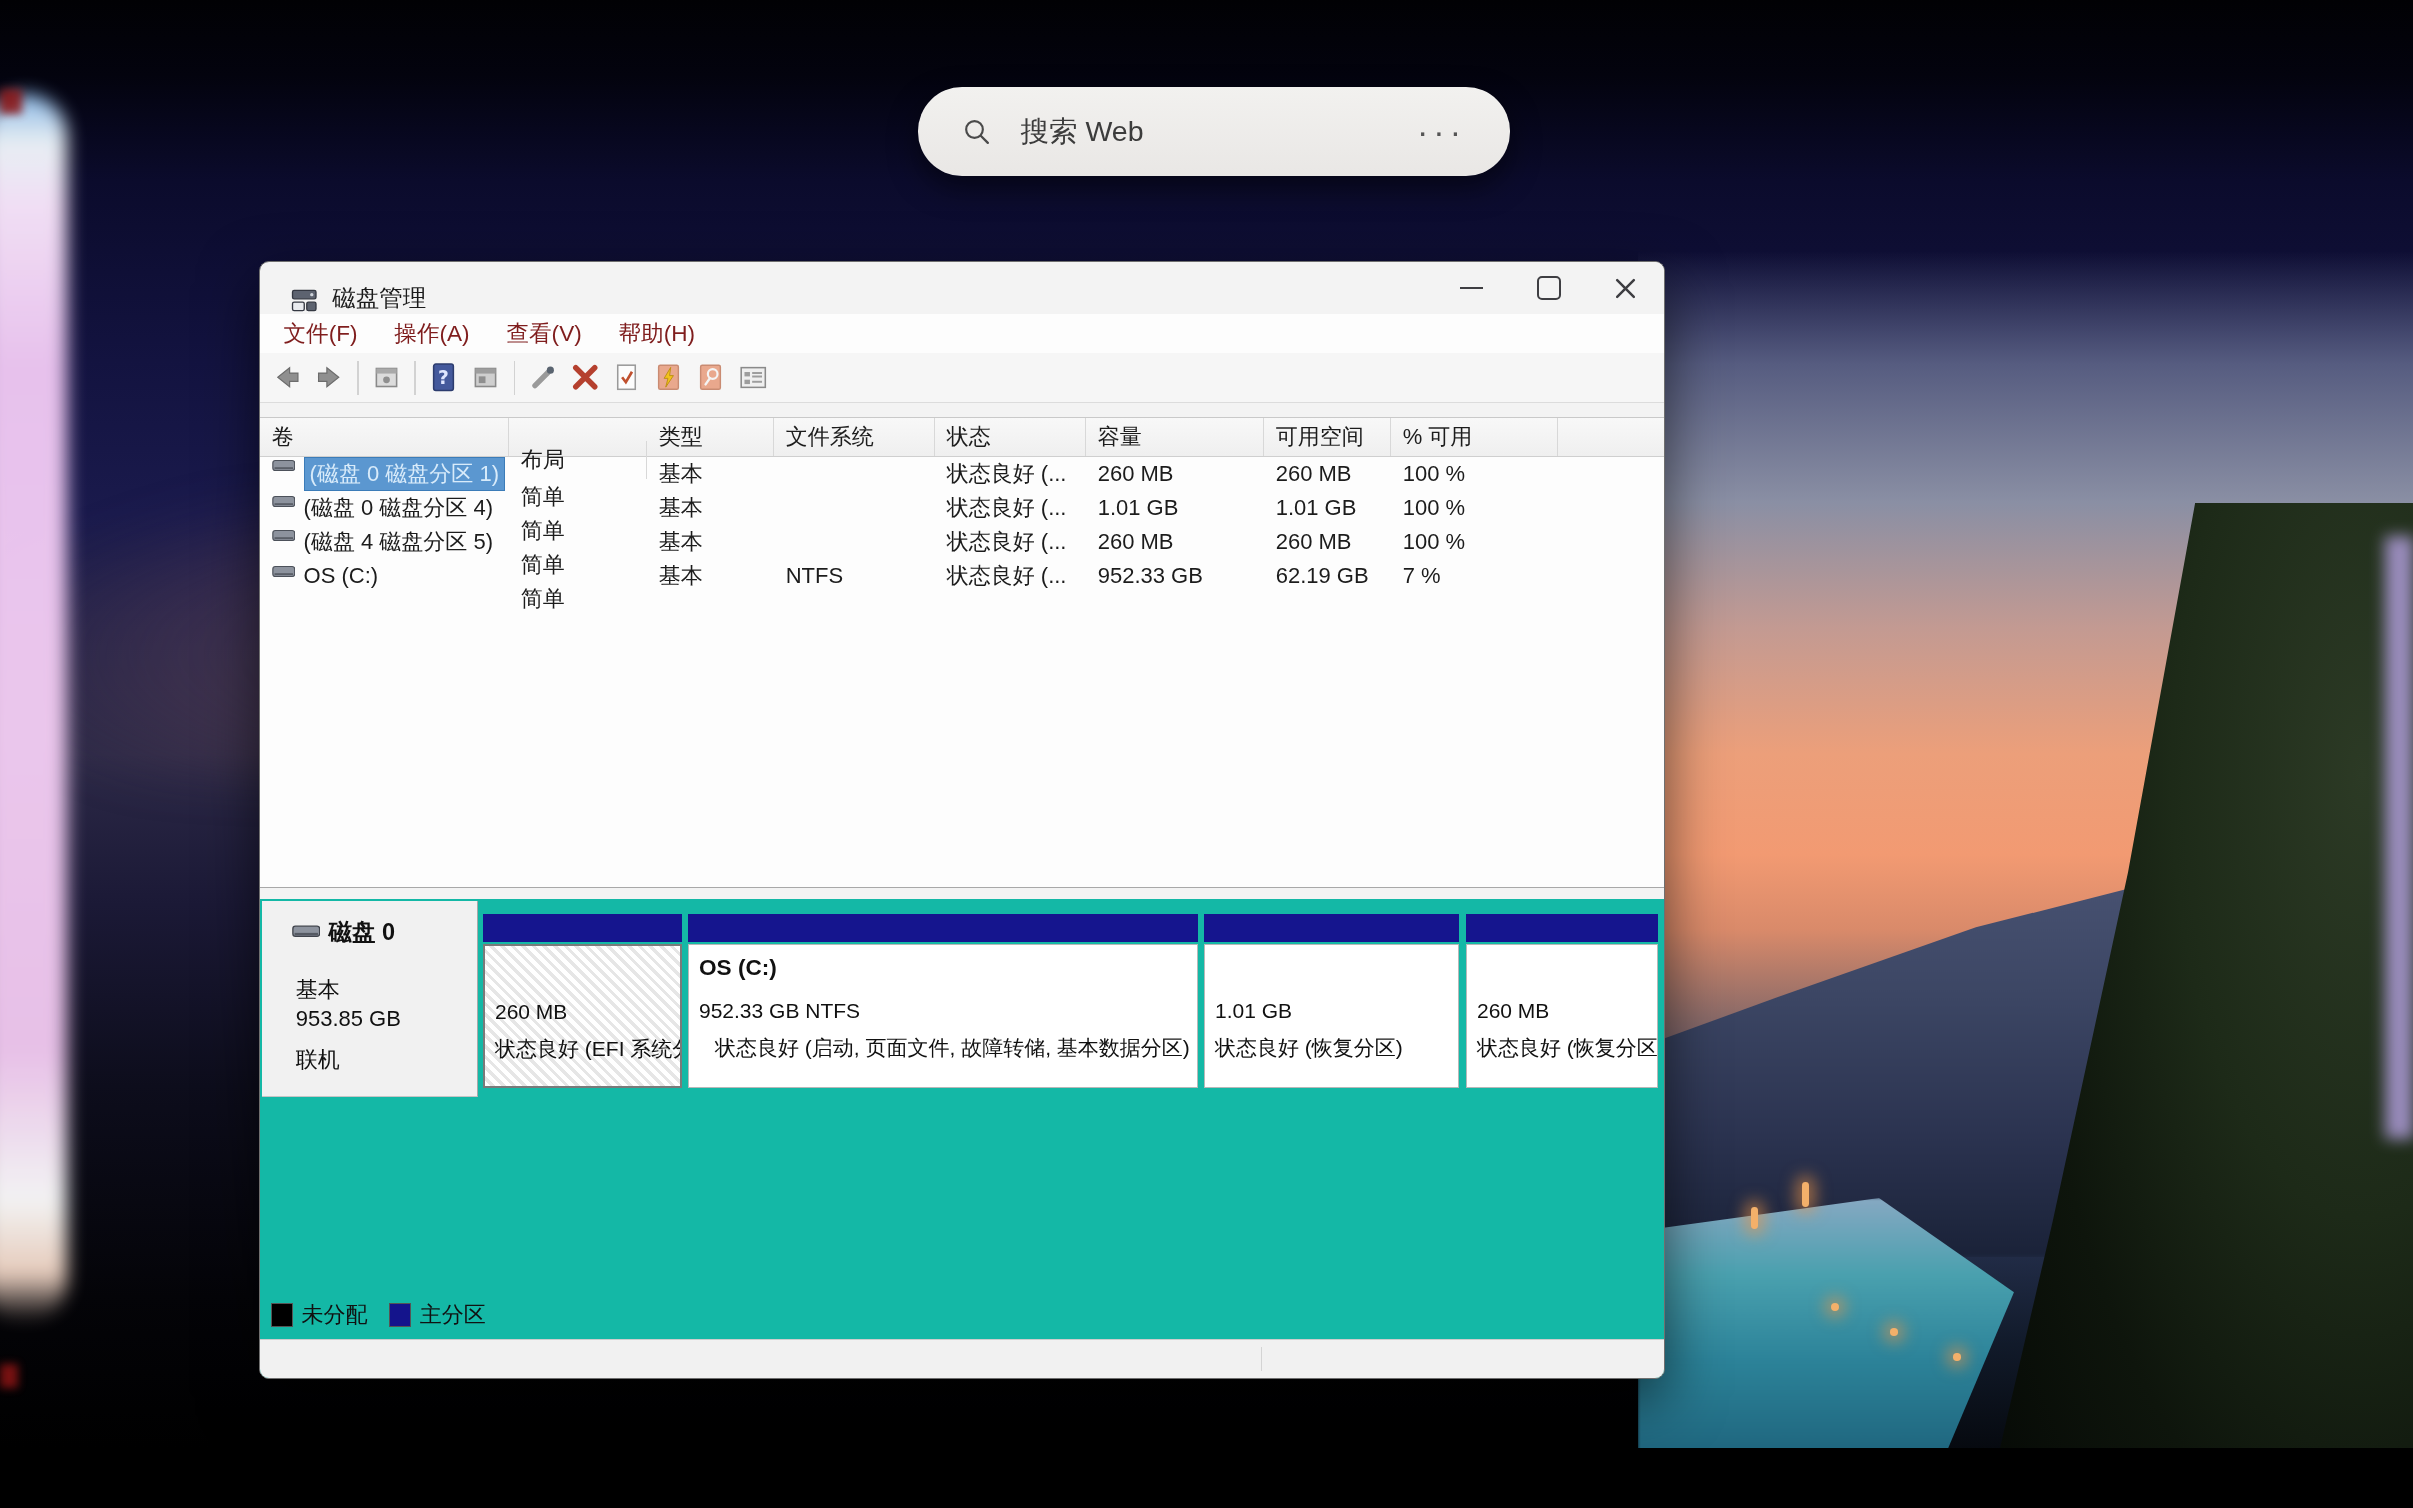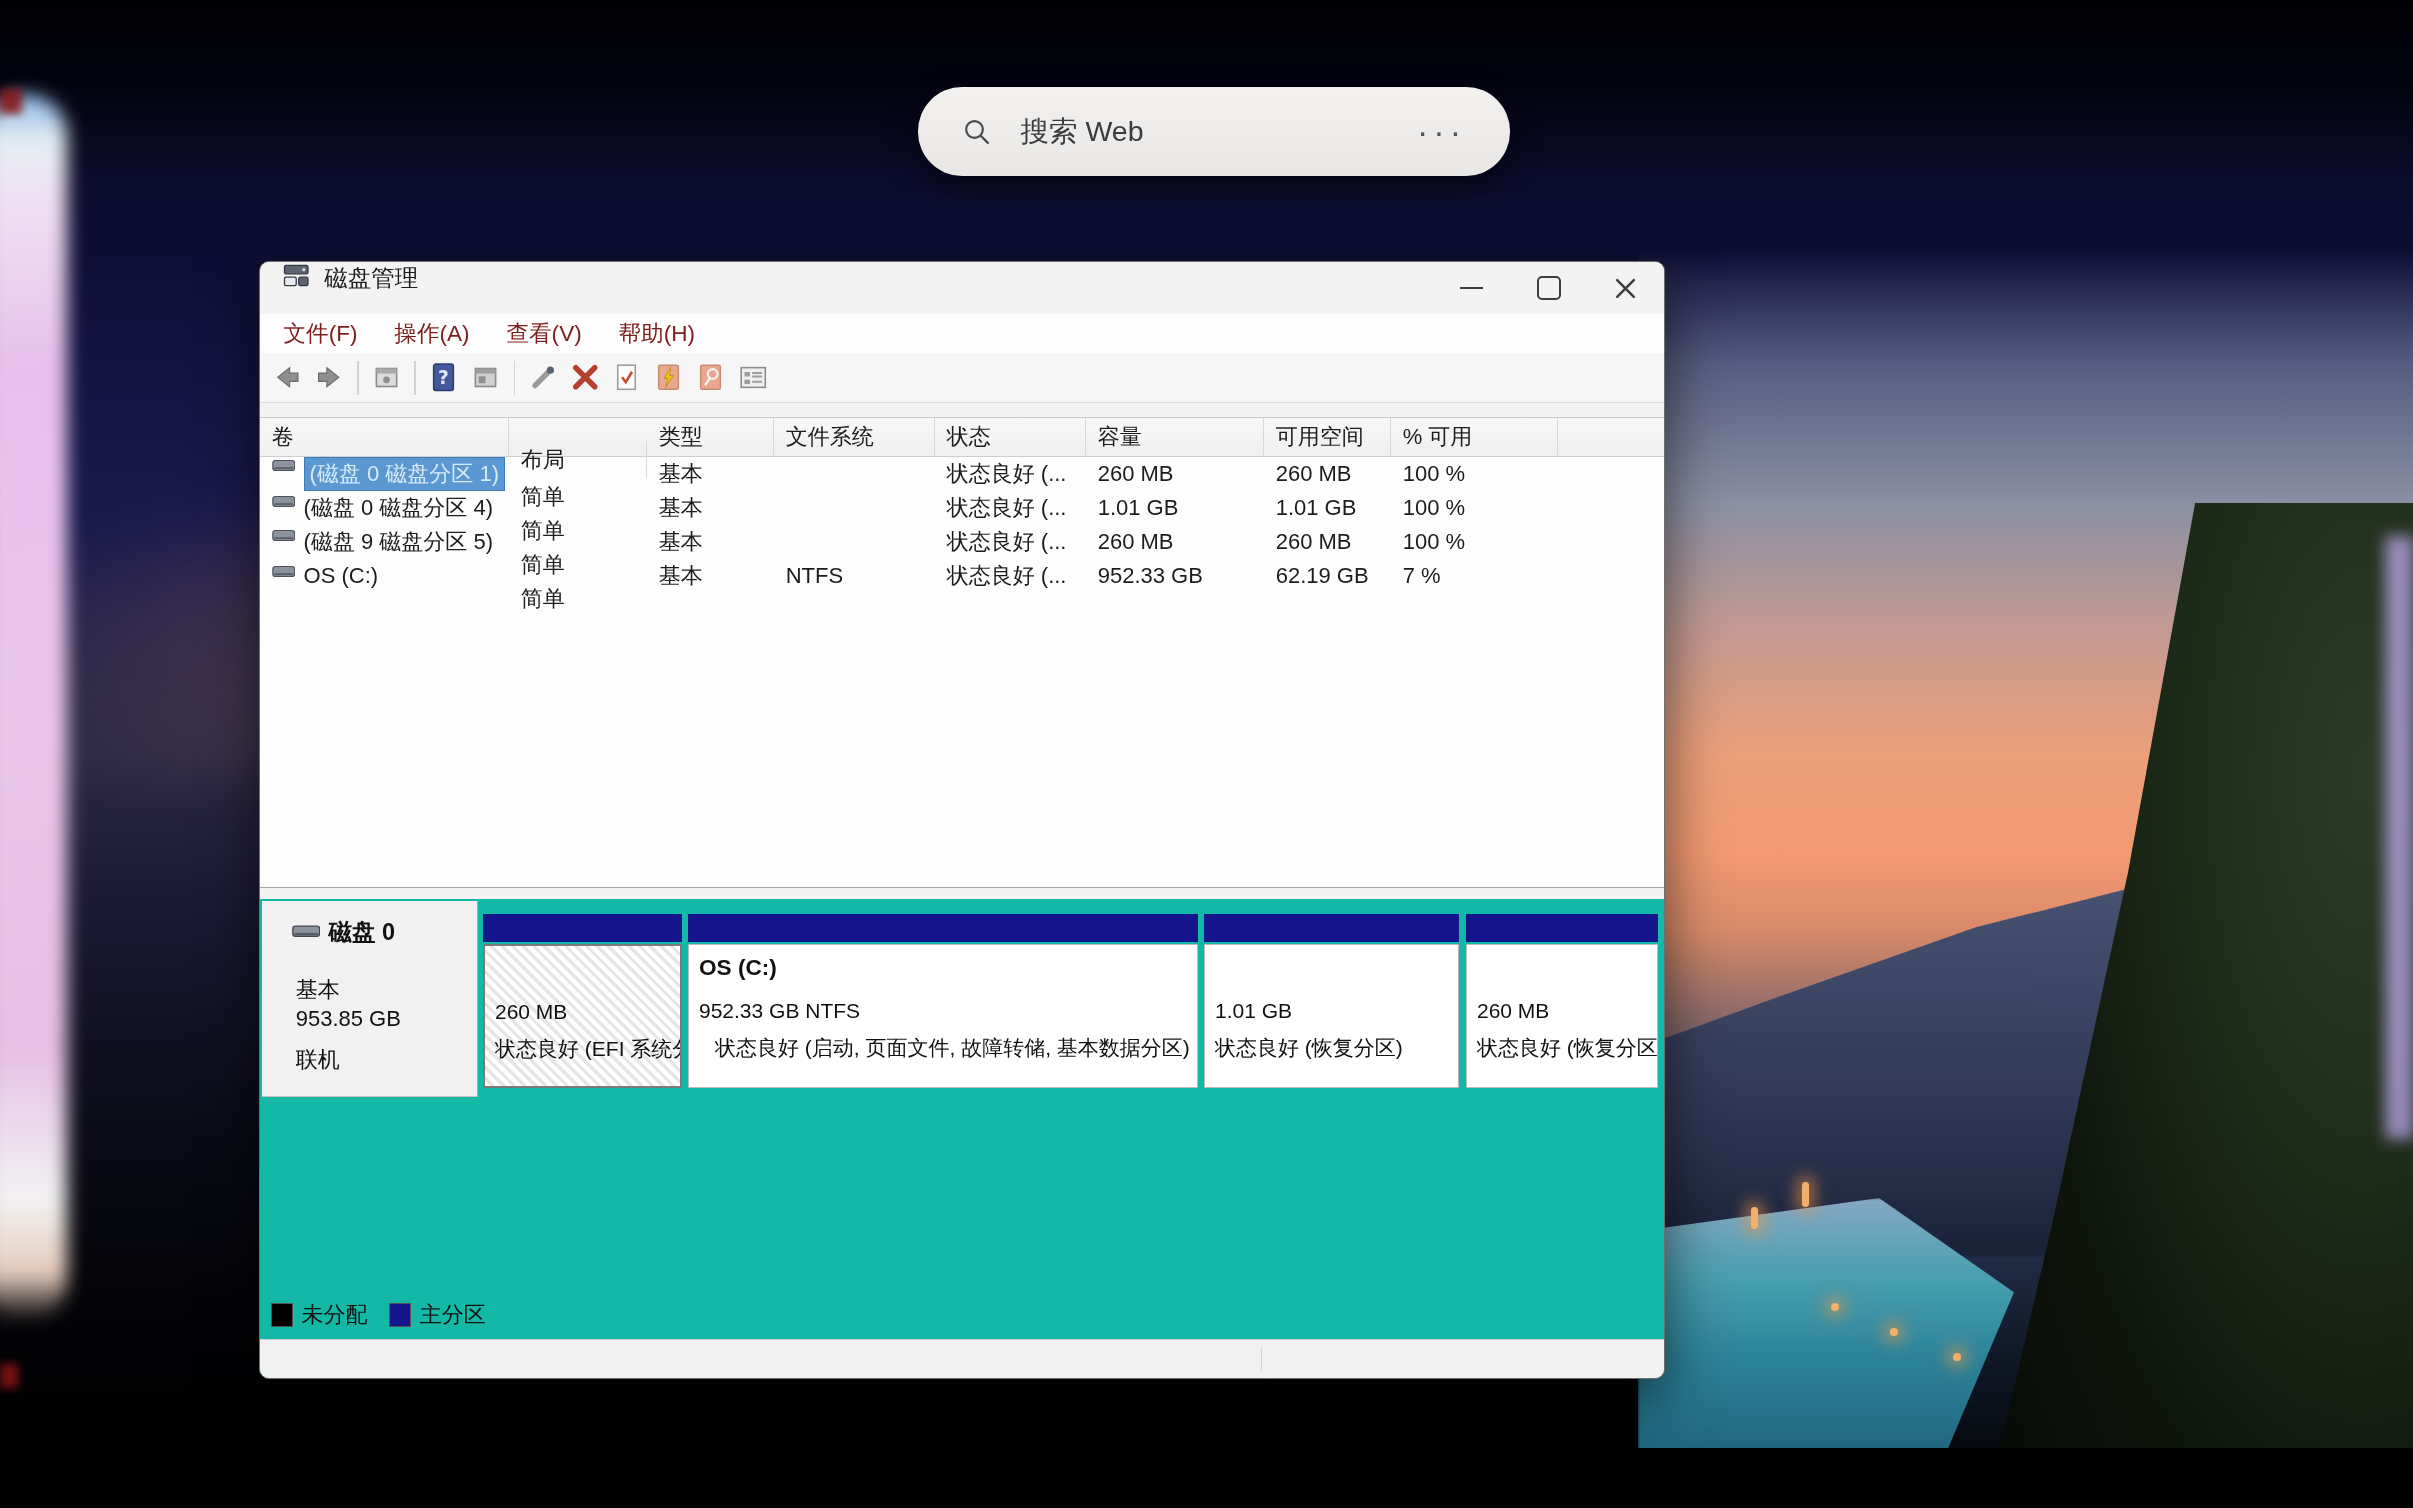--- a/index.html
+++ b/index.html
@@ -41,22 +41,22 @@
   .search{position:absolute;left:918px;top:87px;width:592px;height:89px;border-radius:44px;
       background:linear-gradient(180deg,#f2f1ef,#e9e7e5);box-shadow:0 11.7px 28.5px rgba(0,0,0,.5);
       display:flex;align-items:center;}
   .search .mag{margin-left:44px;display:flex;}
   .search .ph{margin-left:28.5px;font-size:28.5px;color:#3c3c3c;flex:1;}
   .search .dots{margin-right:44px;font-size:34px;color:#555;letter-spacing:5px;}
   
   .win{position:absolute;left:259px;top:261px;width:1404px;height:1116px;
       background:#f3f3f3;border:0.8px solid #6f6f6f;border-radius:10px;
       box-shadow:0 20px 59px rgba(0,0,0,.6);overflow:hidden;}
-  .titlebar{position:absolute;left:4px;top:0;right:0;height:52px;background:#f3f3f3;
-      display:flex;align-items:flex-start;}
+  .titlebar{position:absolute;left:12px;top:0;right:0;height:52px;background:#f3f3f3;
+      display:flex;align-items:flex-end;}
   .titlebar .appicon{margin-left:18.4px;display:flex;}
   .titlebar .title{margin-left:13.4px;font-size:23.5px;color:#1b1b1b;}
   .caption{position:absolute;right:0;top:0;height:52px;display:flex;}
   .capbtn{width:77px;height:52px;display:flex;align-items:center;justify-content:center;}
   .min-glyph{width:23.5px;height:0;border-top:2.5px solid #3e3e42;}
   .max-glyph{width:20px;height:20px;border:2.5px solid #3e3e42;border-radius:5px;}
   .menubar{position:absolute;left:0;top:52px;right:0;height:39px;background:#fdfdfd;
       display:flex;align-items:center;border-bottom:0.8px solid #eee;font-size:22.6px;color:#7f1d1d;}
   .menu-item{padding:0 18.4px;height:100%;display:flex;align-items:center;}
   .menu-item:first-child{padding-left:23.5px;}
@@ -299,21 +299,21 @@
     </div>
 
     <div class="row">
       <div class="cell c-vol">
         <span class="volicon">
           <svg width="23.5" height="17" viewBox="0 0 28 20">
               <rect x="1" y="4" width="26" height="12" rx="3" fill="#8d939e" stroke="#4c515a" stroke-width="1.4"></rect>
               <rect x="3" y="12" width="22" height="2.4" fill="#5a5f68"></rect>
             </svg>
         </span>
-        <span>(磁盘 9 磁盘分区 5)</span>
+        <span>(磁盘 4 磁盘分区 5)</span>
       </div>
       <div class="cell c-layout">简单</div>
       <div class="cell c-type">基本</div>
       <div class="cell c-fs"></div>
       <div class="cell c-status">状态良好 (...</div>
       <div class="cell c-cap">260 MB</div>
       <div class="cell c-free">260 MB</div>
       <div class="cell c-pct">100 %</div>
     </div>
 

